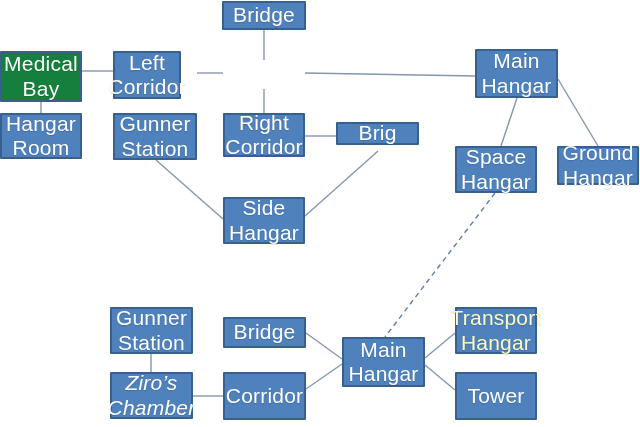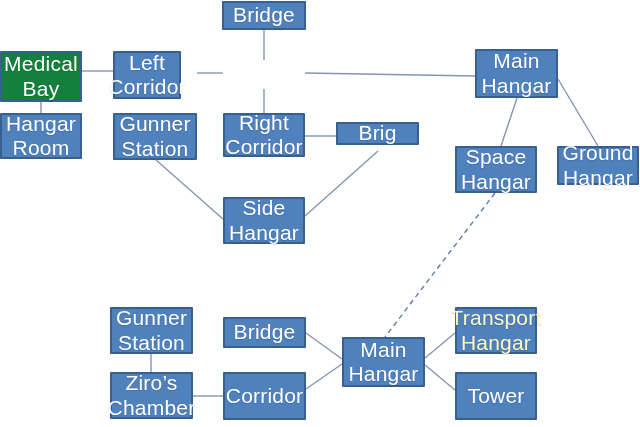--- a/index.html
+++ b/index.html
@@ -80,21 +80,21 @@
     <div class="node" style="left: 336px; top: 122px; width: 83px; height: 23px; background: rgb(79, 129, 189); border-color: rgb(56, 96, 142); color: rgb(255, 255, 255);">Brig</div>
     <div class="node" style="left: 455px; top: 146px; width: 82px; height: 47px; background: rgb(79, 129, 189); border-color: rgb(56, 96, 142); color: rgb(255, 255, 255);">Space
 Hangar</div>
     <div class="node" style="left: 557px; top: 146px; width: 82px; height: 39px; background: rgb(79, 129, 189); border-color: rgb(56, 96, 142); color: rgb(255, 255, 255);">Ground
 Hangar</div>
     <div class="node" style="left: 223px; top: 197px; width: 82px; height: 47px; background: rgb(79, 129, 189); border-color: rgb(56, 96, 142); color: rgb(255, 255, 255);">Side
 Hangar</div>
     <div class="node" style="left: 110px; top: 307px; width: 83px; height: 47px; background: rgb(79, 129, 189); border-color: rgb(56, 96, 142); color: rgb(255, 255, 255);">Gunner
 Station</div>
     <div class="node" style="left: 223px; top: 317px; width: 83px; height: 31px; background: rgb(79, 129, 189); border-color: rgb(56, 96, 142); color: rgb(255, 255, 255);">Bridge</div>
-    <div class="node" style="left: 110px; top: 372px; width: 83px; height: 47px; background: rgb(79, 129, 189); border-color: rgb(56, 96, 142); color: rgb(255, 255, 255);">Ziro’s
+    <div class="node" style="left: 110px; top: 372px; width: 83px; height: 47px; background: rgb(79, 129, 189); border-color: rgb(56, 96, 142); color: rgb(255, 255, 255); font-style: italic;">Ziro’s
 Chamber</div>
     <div class="node" style="left: 223px; top: 372px; width: 83px; height: 48px; background: rgb(79, 129, 189); border-color: rgb(56, 96, 142); color: rgb(255, 255, 255);">Corridor</div>
     <div class="node" style="left: 342px; top: 337px; width: 83px; height: 50px; background: rgb(79, 129, 189); border-color: rgb(56, 96, 142); color: rgb(255, 255, 255);">Main
 Hangar</div>
     <div class="node" style="left: 455px; top: 307px; width: 82px; height: 47px; background: rgb(79, 129, 189); border-color: rgb(56, 96, 142); color: #fef9c3;">Transport
 Hangar</div>
     <div class="node" style="left: 455px; top: 372px; width: 82px; height: 48px; background: rgb(79, 129, 189); border-color: rgb(56, 96, 142); color: rgb(255, 255, 255);">Tower</div>
   </div>
 
 </body></html>

